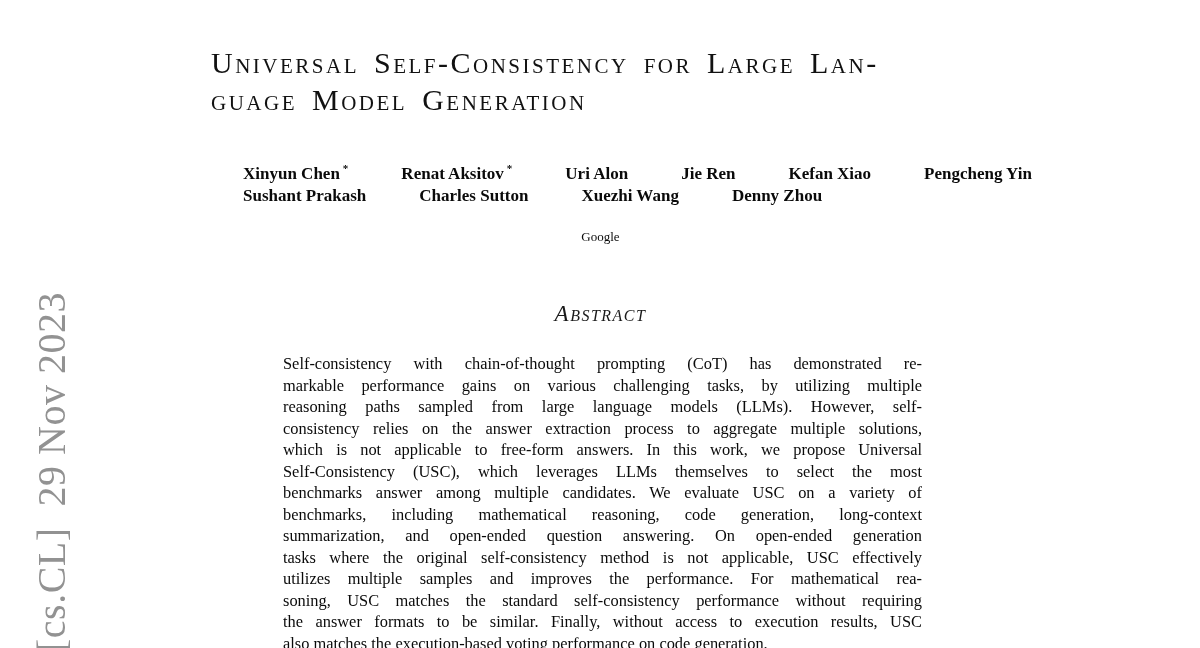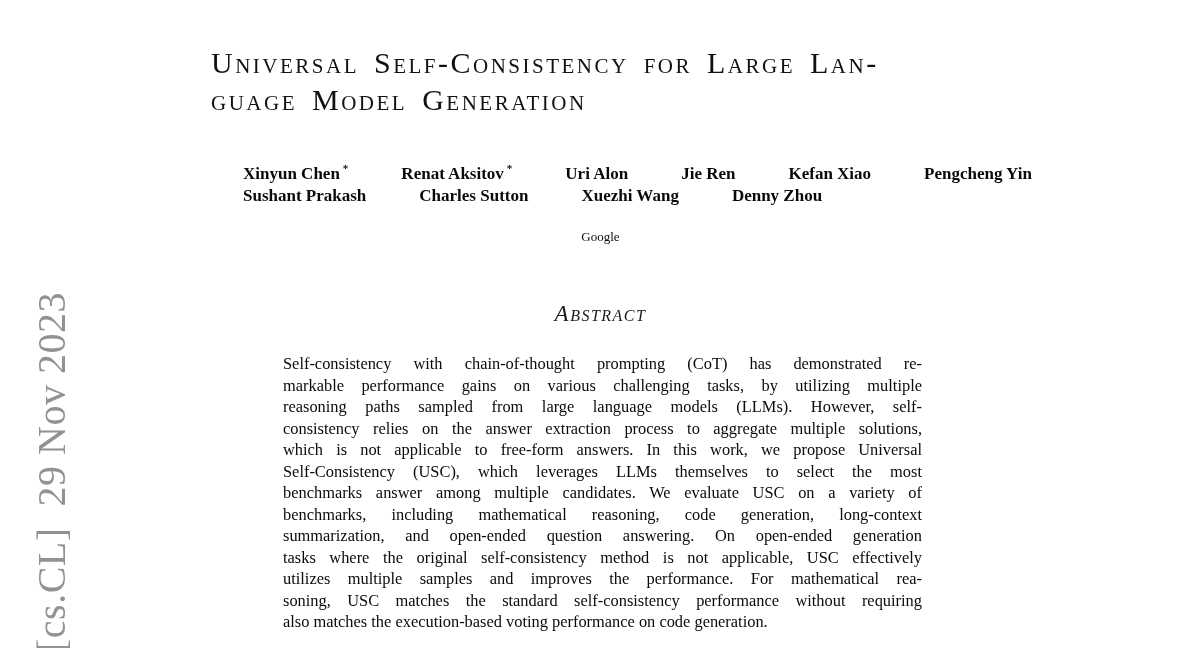--- a/index.html
+++ b/index.html
@@ -142,17 +142,18 @@
         <div class="abs-line">reasoning paths sampled from large language models (LLMs). However, self-</div>
         <div class="abs-line">consistency relies on the answer extraction process to aggregate multiple solutions,</div>
         <div class="abs-line">which is not applicable to free-form answers. In this work, we propose Universal</div>
         <div class="abs-line">Self-Consistency (USC), which leverages LLMs themselves to select the most</div>
         <div class="abs-line">benchmarks answer among multiple candidates. We evaluate USC on a variety of</div>
         <div class="abs-line">benchmarks, including mathematical reasoning, code generation, long-context</div>
         <div class="abs-line">summarization, and open-ended question answering. On open-ended generation</div>
         <div class="abs-line">tasks where the original self-consistency method is not applicable, USC effectively</div>
         <div class="abs-line">utilizes multiple samples and improves the performance. For mathematical rea-</div>
         <div class="abs-line">soning, USC matches the standard self-consistency performance without requiring</div>
+        <div class="abs-line">the answer formats to be similar. Finally, without access to execution results, USC</div>
         <div class="abs-line last">also matches the execution-based voting performance on code generation.</div>
       </div>
 
   </div>
 </div>
 
 </body></html>

